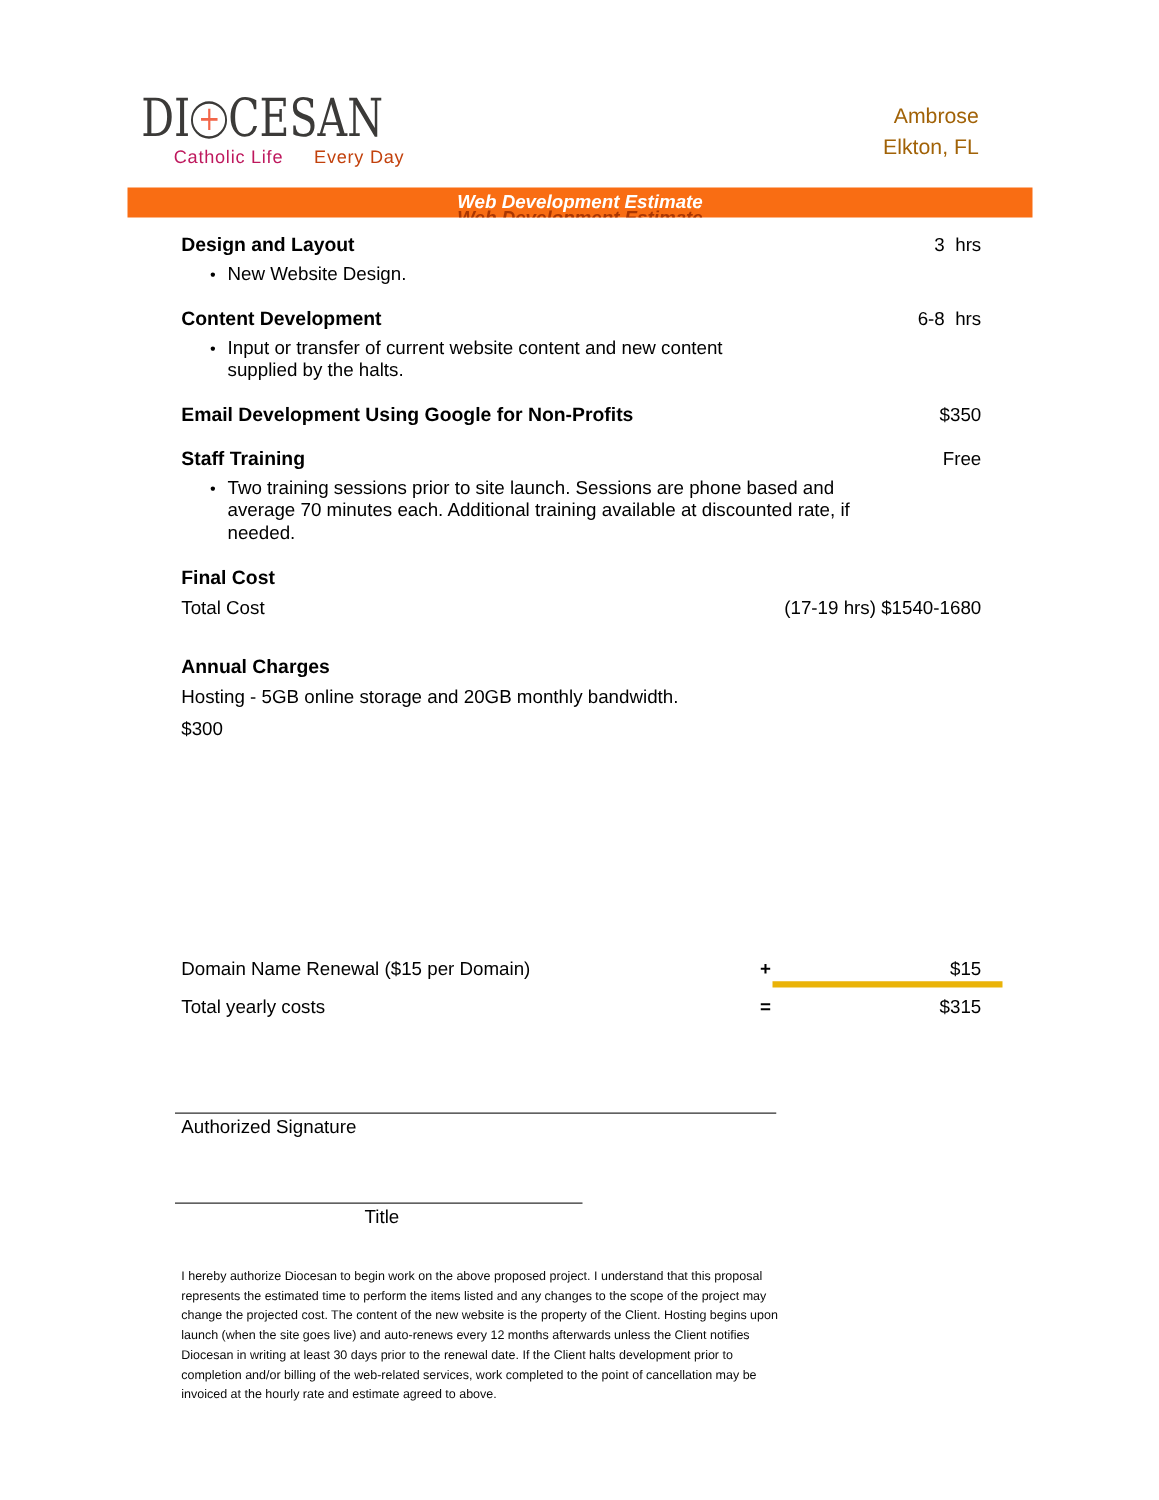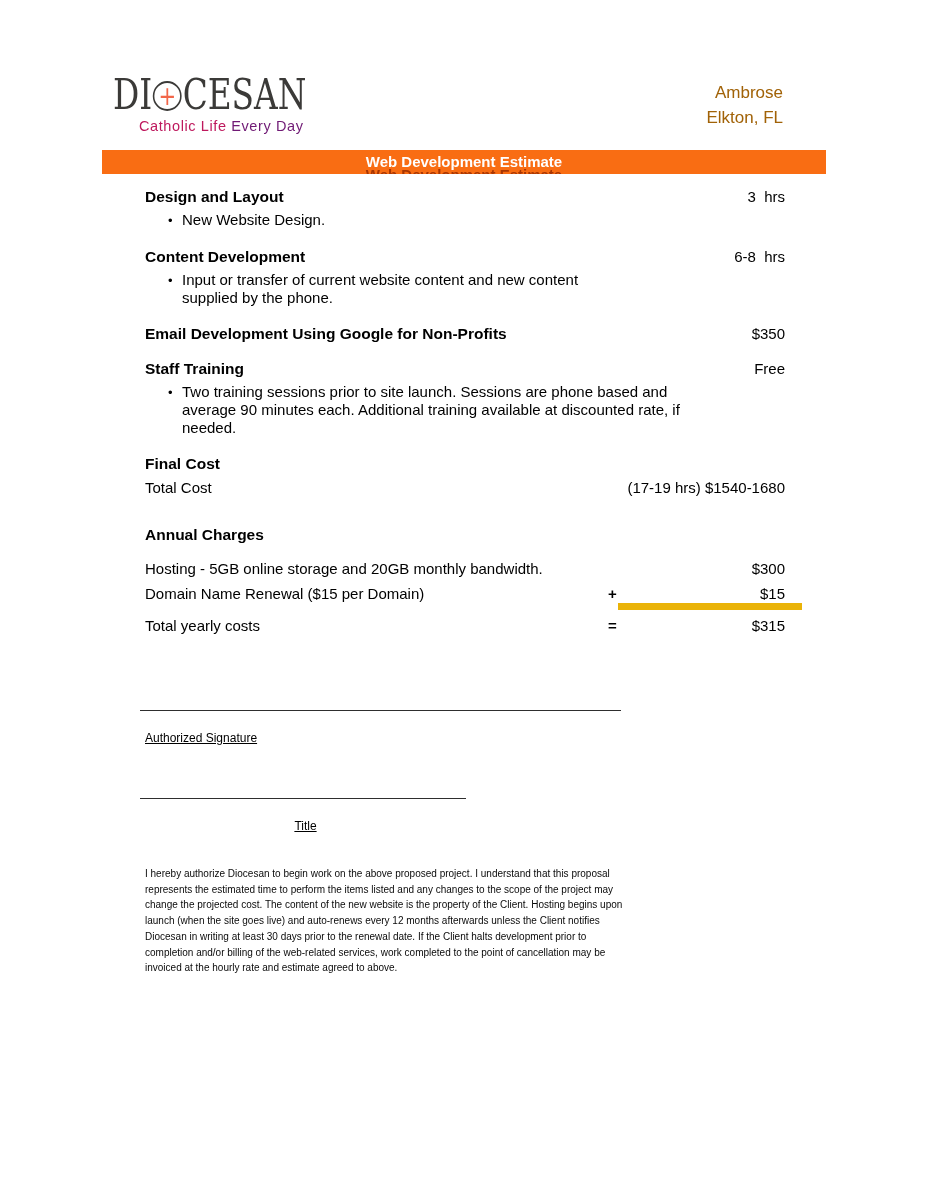--- a/index.html
+++ b/index.html
@@ -8,54 +8,54 @@
 
   
   .header{display:flex;justify-content:space-between;align-items:flex-start;padding:78px 144px 0 113px;}
   .logo-word{font-family:"DejaVu Serif",serif;font-size:42px;line-height:34px;color:#3b3a38;
              letter-spacing:0;transform:scaleX(0.78);transform-origin:left top;white-space:nowrap;display:flex;align-items:flex-end;}
   .logo-o{display:inline-flex;align-items:center;justify-content:center;width:33px;height:26px;
           border:2.5px solid #3b3a38;border-radius:50%;margin:0 1px 1px 1px;}
   .logo-plus{font-family:"DejaVu Sans",sans-serif;font-size:27px;line-height:26px;color:#f26649;font-weight:400;}
   .tagline{margin:6px 0 0 26px;font-size:14.5px;letter-spacing:0.6px;line-height:16px;white-space:nowrap;}
   .tag-gray{color:#be185d;}
-  .tag-orange{color:#701a75;}
+  .tag-orange{color:#c2410c;margin-left:20px;}
   .address{text-align:right;font-size:17px;line-height:25px;margin-top:2px;color:#a16207;}
 
   
-  .banner{position:relative;margin:16px 0 0 102px;width:724px;height:24px;background:#f96d13;overflow:hidden;}
+  .banner{position:relative;margin:16px 0 0 102px;width:724px;height:24px;background:#f96d13;overflow:hidden;font-style:italic;}
   .banner-title{display:block;text-align:center;line-height:24px;color:#ffffff;font-weight:bold;font-size:15px;}
   .banner-shadow{position:absolute;left:0;right:0;top:13px;text-align:center;line-height:24px;
                  color:#9b2d00;font-weight:bold;font-size:15px;opacity:0.85;}
 
   
   .content{margin-left:145px;width:640px;font-size:15px;}
 
   .section{margin-top:18px;}
   .section:first-child{margin-top:14px;}
   .sec-row{display:flex;justify-content:space-between;line-height:17px;}
   .sec-head{font-weight:bold;font-size:15.5px;}
   .sec-val{white-space:pre;text-align:right;font-size:15px;}
   .bullet{display:flex;margin-top:6px;padding-left:23px;line-height:18px;}
   .bullet .dot{width:14px;flex:0 0 14px;}
   .bullet .dot::before{content:"\2022";font-size:13px;}
 
   .final-row{display:flex;justify-content:space-between;line-height:17px;margin-top:7px;}
 
   .annual{margin-top:30px;}
   .an-row{display:flex;align-items:flex-start;line-height:16px;margin-top:8px;}
-  .an-row:first-of-type{margin-top:17px;}
+  .an-row:first-of-type{margin-top:7px;flex-direction:column;}
   .an-label{flex:1 1 auto;}
   .an-op{flex:0 0 10px;font-weight:bold;text-align:left;}
   .an-amount{flex:0 0 184px;margin-right:-17px;padding-right:17px;text-align:right;box-sizing:border-box;padding-bottom:1px;}
-  .an-amount.underlined{border-bottom:7px solid #eab308;}
+  .an-amount.underlined{border-bottom:5px solid #eab308;}
 
   .sig-block{margin-top:75px;}
   .sig-line{width:481px;margin-left:-5px;border-top:1.5px solid #2e2e2e;}
-  .sig-label{line-height:18px;margin-top:18px;font-size:12px;text-decoration:underline;}
+  .sig-label{line-height:18px;margin-top:2px;font-size:15px;}
   .title-date-row{display:flex;margin-top:51px;text-align:center;}
   .title-box{width:326px;margin-left:-5px;border-top:1.5px solid #2e2e2e;}
   .date-box{width:130px;margin-left:161px;border-top:1.5px solid #2e2e2e;}
 
   .legal{margin-top:31px;font-size:10px;line-height:15.7px;color:#0a0a0a;}
 </style>
 </head>
 <body>
 
 <div class="page">
@@ -102,40 +102,40 @@
         </div>
         <div class="section">
           <div class="sec-row">
             <div class="sec-head">Content Development</div>
             <div class="sec-val">6-8  hrs</div>
           </div>
           <div class="bullet">
             <span class="dot"></span>
             <div class="bullet-lines">
               <div>Input or transfer of current website content and new content</div>
-              <div>supplied by the phone.</div>
+              <div>supplied by the halts.</div>
             </div>
           </div>
         </div>
         <div class="section">
           <div class="sec-row">
             <div class="sec-head">Email Development Using Google for Non-Profits</div>
             <div class="sec-val">$350</div>
           </div>
         </div>
         <div class="section">
           <div class="sec-row">
             <div class="sec-head">Staff Training</div>
             <div class="sec-val">Free</div>
           </div>
           <div class="bullet">
             <span class="dot"></span>
             <div class="bullet-lines">
               <div>Two training sessions prior to site launch. Sessions are phone based and</div>
-              <div>average 90 minutes each. Additional training available at discounted rate, if</div>
+              <div>average 70 minutes each. Additional training available at discounted rate, if</div>
               <div>needed.</div>
             </div>
           </div>
         </div>
       </div>
 
     <div class="section">
       <div class="sec-row">
         <div class="sec-head">Final Cost</div>
       </div>

